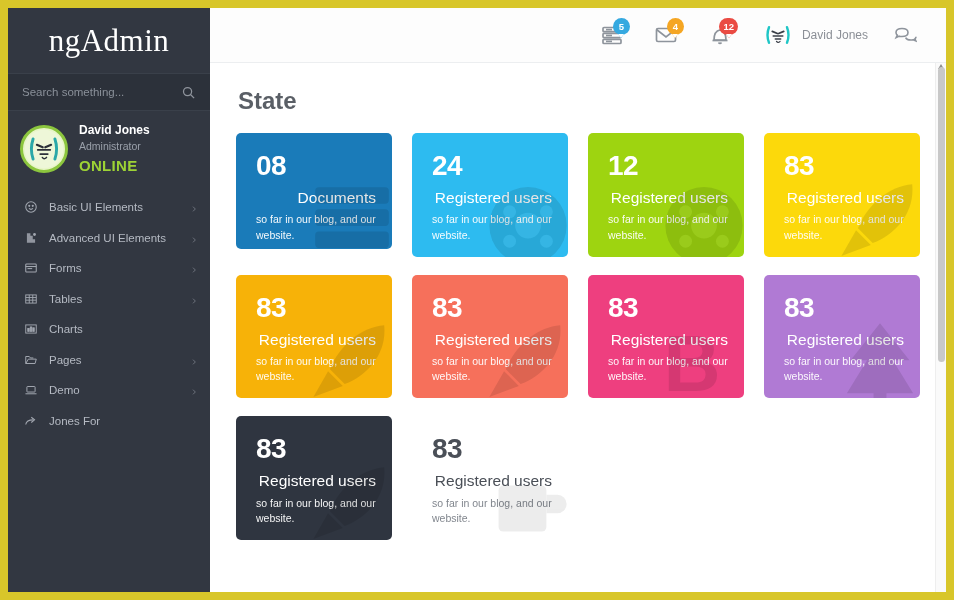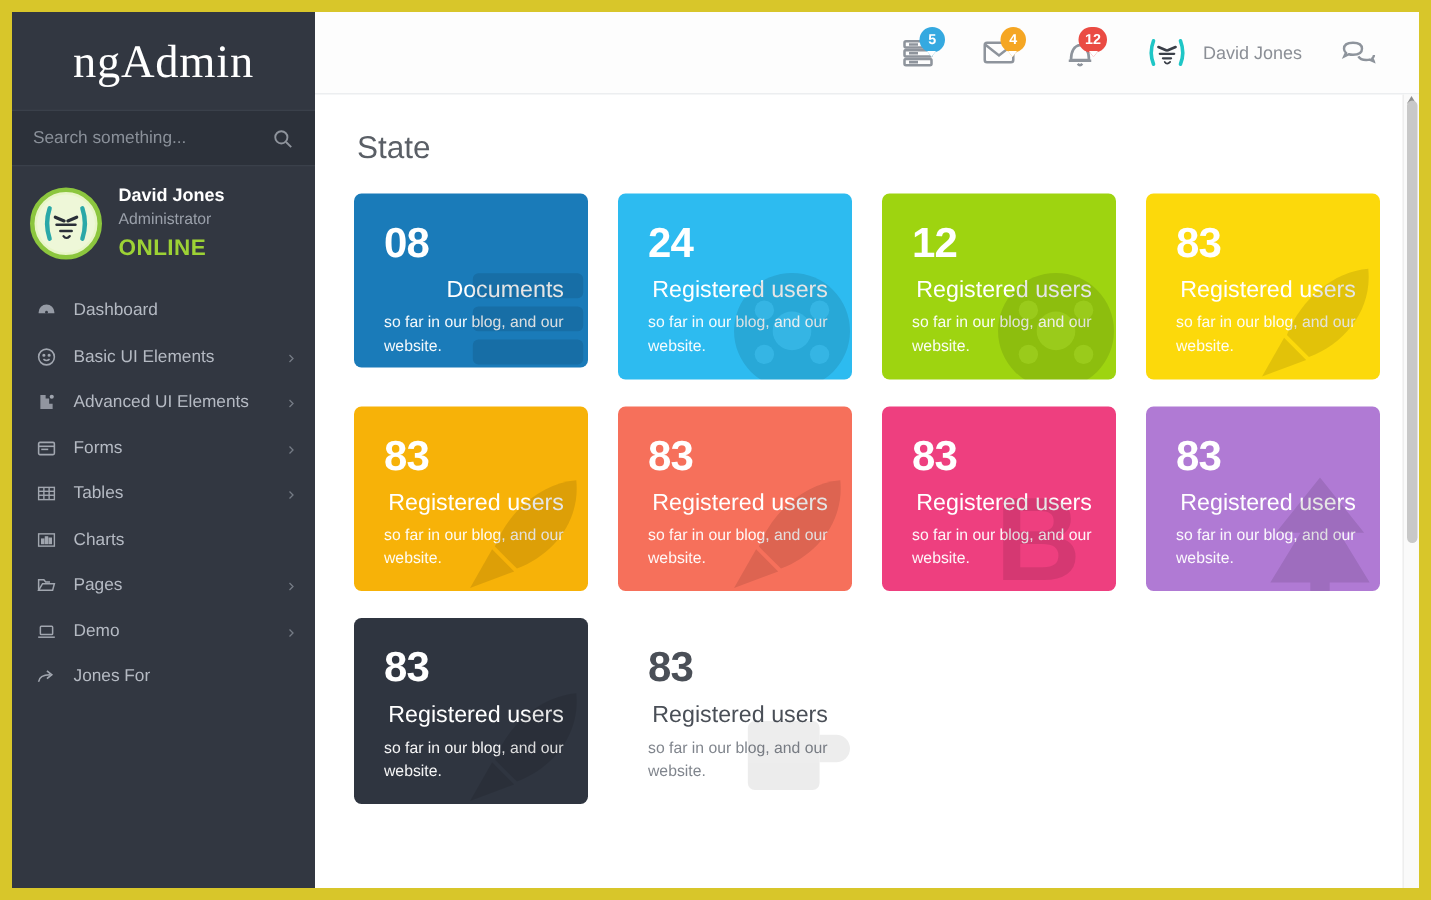--- a/index.html
+++ b/index.html
@@ -176,23 +176,23 @@
   .user-avatar { width: 30px; height: 30px; }
   .user-name { font-size: 12px; color: #8b8f96; }
 
   .content {
     flex: 1;
     overflow-y: auto;
     padding: 20px 26px 0 26px;
     position: relative;
   }
   .page-title {
-    font-size: 21px;
+    font-size: 24px;
     color: #5a5f66;
-    font-weight: normal;
+    font-weight: bold;
     margin: 4px 0 18px 2px;
   }
   .grid {
     display: grid;
     grid-template-columns: repeat(4, 1fr);
     column-gap: 20px;
     row-gap: 18px;
     padding-bottom: 24px;
   }
   .tile {
@@ -294,29 +294,20 @@
       <div class="profile-info">
         <span class="p-name">David Jones</span>
         <span class="p-role">Administrator</span>
         <span class="p-status">ONLINE</span>
       </div>
     </div>
 
     <nav class="nav" id="nav-list">
         <div class="nav-item">
           <span class="nav-ico">
-            <svg viewBox="0 0 24 24" fill="#b5bac3">
-              <path d="M3 14a9 9 0 0118 0v1H3z" opacity=".9"></path>
-              <circle cx="12" cy="14" r="1.6" fill="#323741"></circle>
-            </svg>
-          </span>
-          <span class="nav-label">Dashboard</span>
-        </div>
-        <div class="nav-item">
-          <span class="nav-ico">
             <svg viewBox="0 0 24 24" fill="none" stroke="#b5bac3" stroke-width="1.8">
               <circle cx="12" cy="12" r="9"></circle>
               <circle cx="9" cy="10" r=".9" fill="#b5bac3"></circle>
               <circle cx="15" cy="10" r=".9" fill="#b5bac3"></circle>
               <path d="M8.5 14.5q3.5 3 7 0"></path>
             </svg>
           </span>
           <span class="nav-label">Basic UI Elements</span>
           <span class="caret"><svg viewBox="0 0 24 24" fill="none" stroke="#9aa0aa" stroke-width="2.6">
               <polyline points="9,5 16,12 9,19"></polyline>

